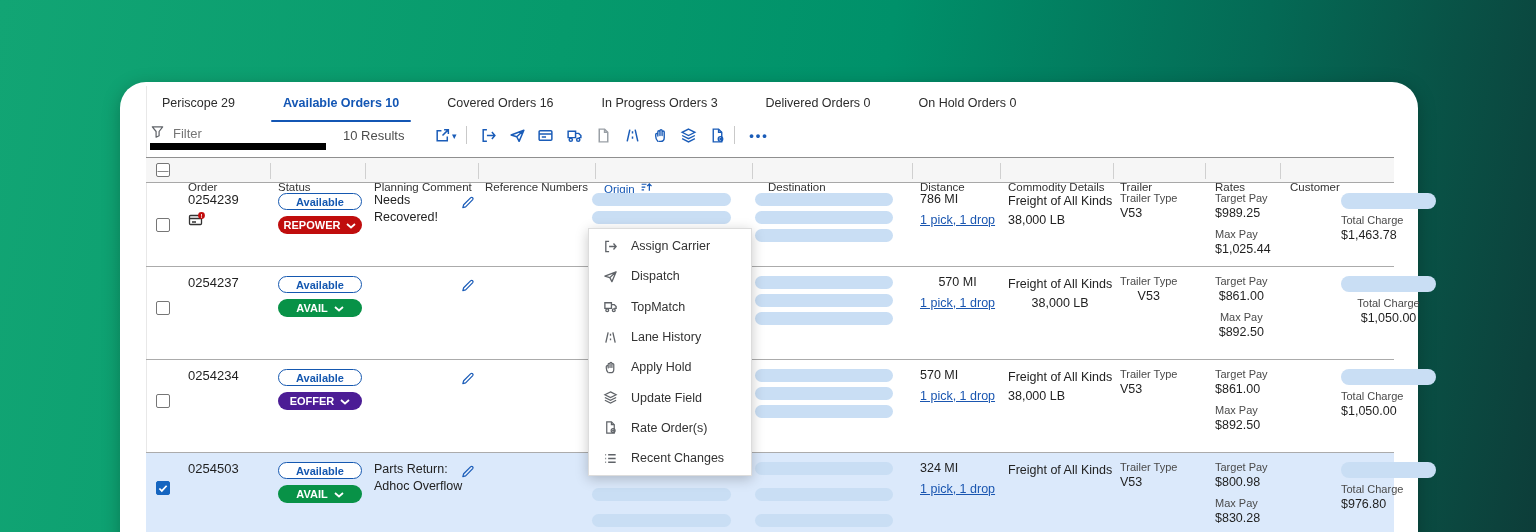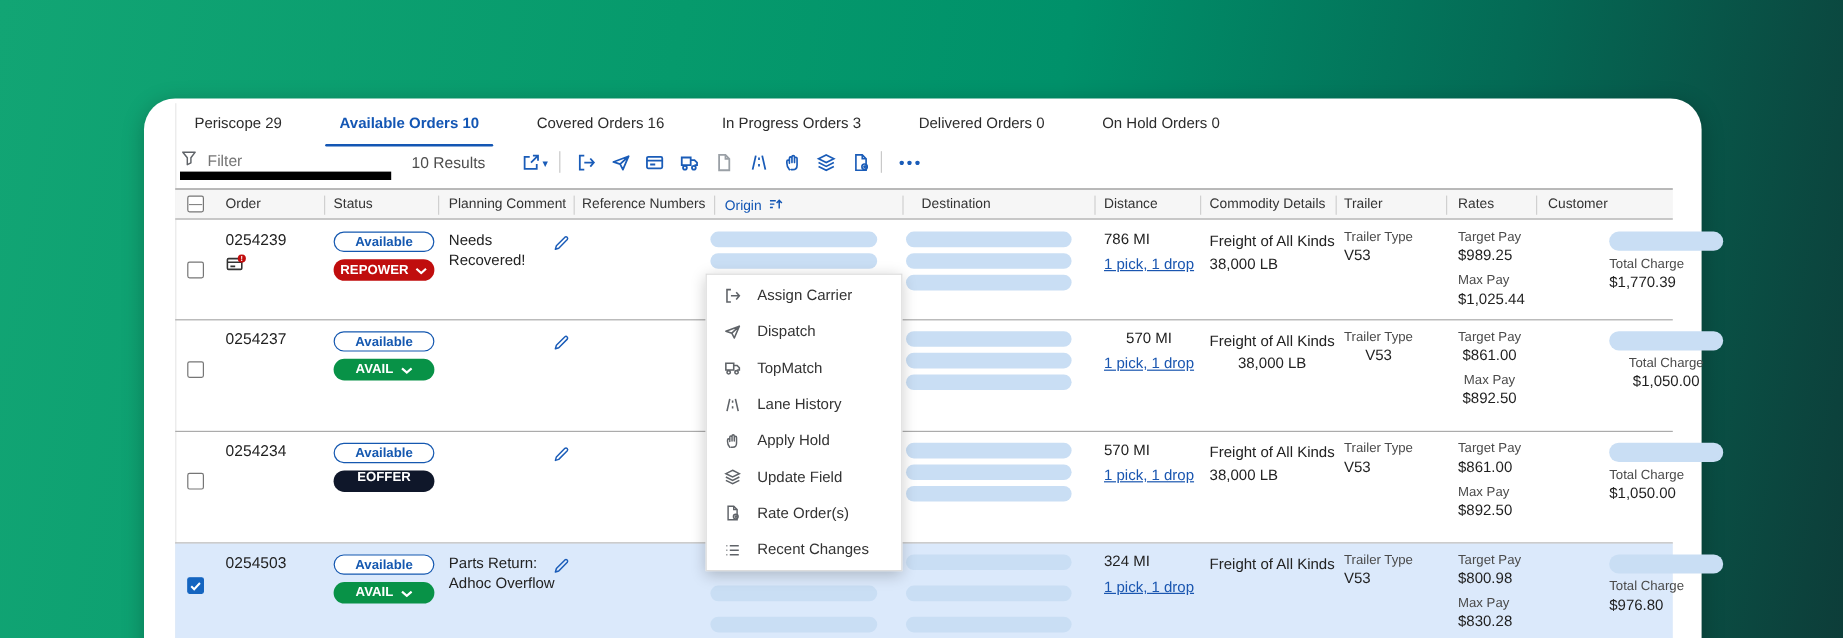--- a/index.html
+++ b/index.html
@@ -23,21 +23,21 @@
   .results{ position:absolute; left:223px; top:6px; font-size:13px; color:#4d4d4d; }
   .tb-icon{ position:absolute; top:3px; width:20px; height:20px; color:#1a5cb8; display:flex; align-items:center; justify-content:center; }
   .tb-icon.disabled{ color:#9aa0a6; }
   .tb-sep{ position:absolute; top:4px; width:1px; height:18px; background:#c9c9c9; }
   .caret{ position:absolute; top:9px; font-size:9px; color:#1a5cb8; }
   .more-dots{ font-size:13px; letter-spacing:2px; color:#1a5cb8; font-weight:700; }
 
   
   .thead{ position:absolute; left:26px; top:75px; width:1248px; height:26px; background:#f6f6f6;
     border-top:1px solid #8f8f8f; border-bottom:1px solid #a8a8a8; }
-  .th{ position:absolute; top:6px; font-size:11.5px; color:#333; white-space:nowrap; }
+  .th{ position:absolute; top:23px; font-size:11.5px; color:#333; white-space:nowrap; }
   .th.sorted{ color:#1356b4; display:flex; gap:5px; align-items:center; }
   .th-div{ position:absolute; top:5px; width:1px; height:16px; background:#d0d0d0; }
 
   
   .rows{ position:absolute; left:26px; top:102px; width:1248px; }
   .row{ position:relative; border-bottom:1px solid #ababab; }
   .row.r0{ height:83px; } .row.r1{ height:93px;text-align:center; } .row.r2{ height:93px; }
   .row.r3{ height:260px; border-bottom:none; background:#dbe9fb; }
 
   .cb{ position:absolute; left:10px; width:14px; height:14px; border:1.5px solid #767676; border-radius:2px; background:#fff; }
@@ -262,21 +262,21 @@
         </div>
         <div class="c-rates">
           <div class="sm-label">Target Pay</div>
           <div class="sm-val">$989.25</div>
           <div class="sm-label gap8">Max Pay</div>
           <div class="sm-val">$1,025.44</div>
         </div>
         <div class="c-cust">
           <div class="cust-bar"></div>
           <div class="sm-label">Total Charge</div>
-          <div class="sm-val">$1,770.39</div>
+          <div class="sm-val">$1,463.78</div>
         </div>
       </div>
 
       <div class="row r1">
         <div class="cb"></div>
         <div class="c-order">0254237</div>
         <div class="c-pills">
           <div class="pill-status">Available</div>
           <div class="pill-stage" style="background-color: rgb(8, 146, 71);">
             <span>AVAIL</span>
@@ -323,21 +323,21 @@
           <div class="sm-label">Total Charge</div>
           <div class="sm-val">$1,050.00</div>
         </div>
       </div>
 
       <div class="row r2">
         <div class="cb"></div>
         <div class="c-order">0254234</div>
         <div class="c-pills">
           <div class="pill-status">Available</div>
-          <div class="pill-stage" style="background-color: #0f172a; flex-direction: column;">
+          <div class="pill-stage" style="background-color: #4c1d95;">
             <span>EOFFER</span>
             <svg width="10" height="6" viewBox="0 0 10 6" fill="none" stroke="#fff" stroke-width="1.8">
                 <path d="M1 1l4 3.5L9 1"></path>
               </svg>
           </div>
         </div>
         <div class="c-pencil">
           <svg width="15" height="15" viewBox="0 0 16 16" fill="none" stroke="currentColor" stroke-width="1.3">
               <path d="M3 13.5 3.9 10.4 11.5 2.8a1.5 1.5 0 0 1 2.1 2.1L6 12.6 3 13.5z" stroke-linejoin="round"></path>
             </svg>

